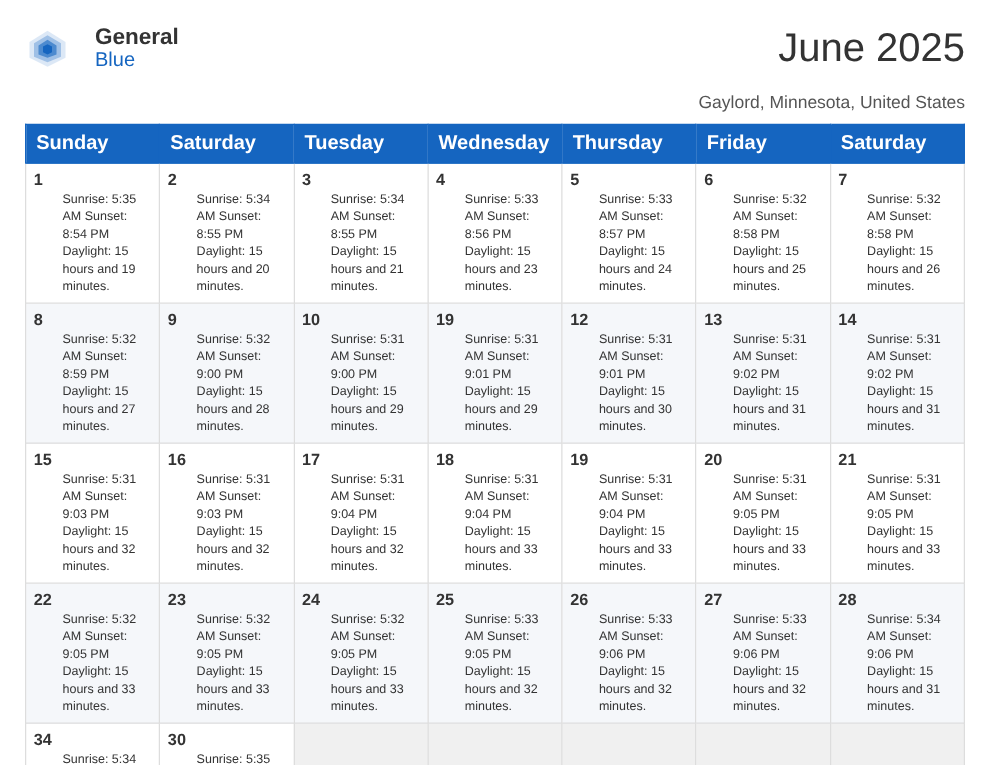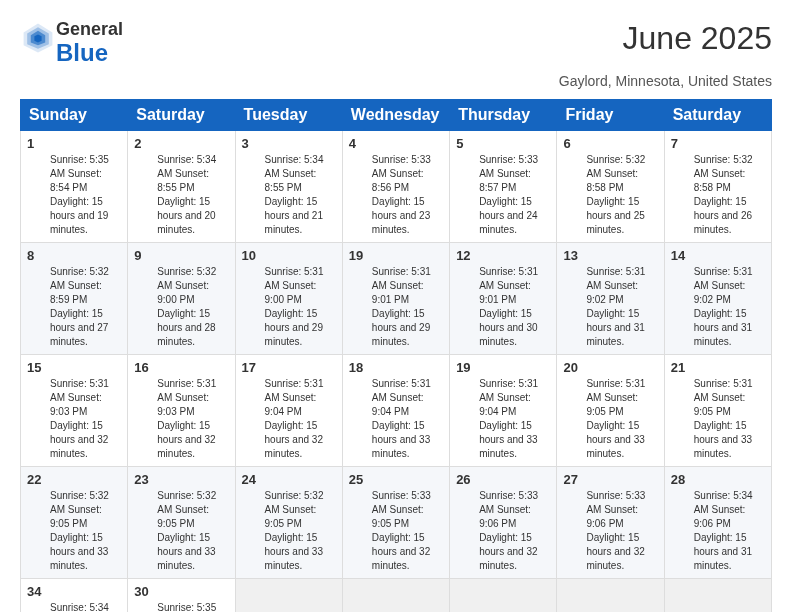--- a/index.html
+++ b/index.html
@@ -11,36 +11,36 @@
       padding: 20px;
     }
     .header {
       display: flex;
       justify-content: space-between;
       align-items: flex-start;
       margin-bottom: 10px;
     }
     .logo {
       display: flex;
-      align-items: flex-start;
-      gap: 0;
+      align-items: flex-end;
+      gap: 20px;
     }
     .logo-text {
       display: flex;
       flex-direction: column;
       line-height: 1.1;
     }
     .logo-general {
       font-size: 18px;
       font-weight: bold;
       color: #333;
     }
     .logo-blue {
-      font-size: 24px;
-      font-weight: bold;
+      font-size: 16px;
+      font-weight: normal;
       color: #1565c0;
     }
     .logo-icon {
       width: 36px;
       height: 36px;
     }
     .title-block {
       text-align: right;
     }
     .month-title {

